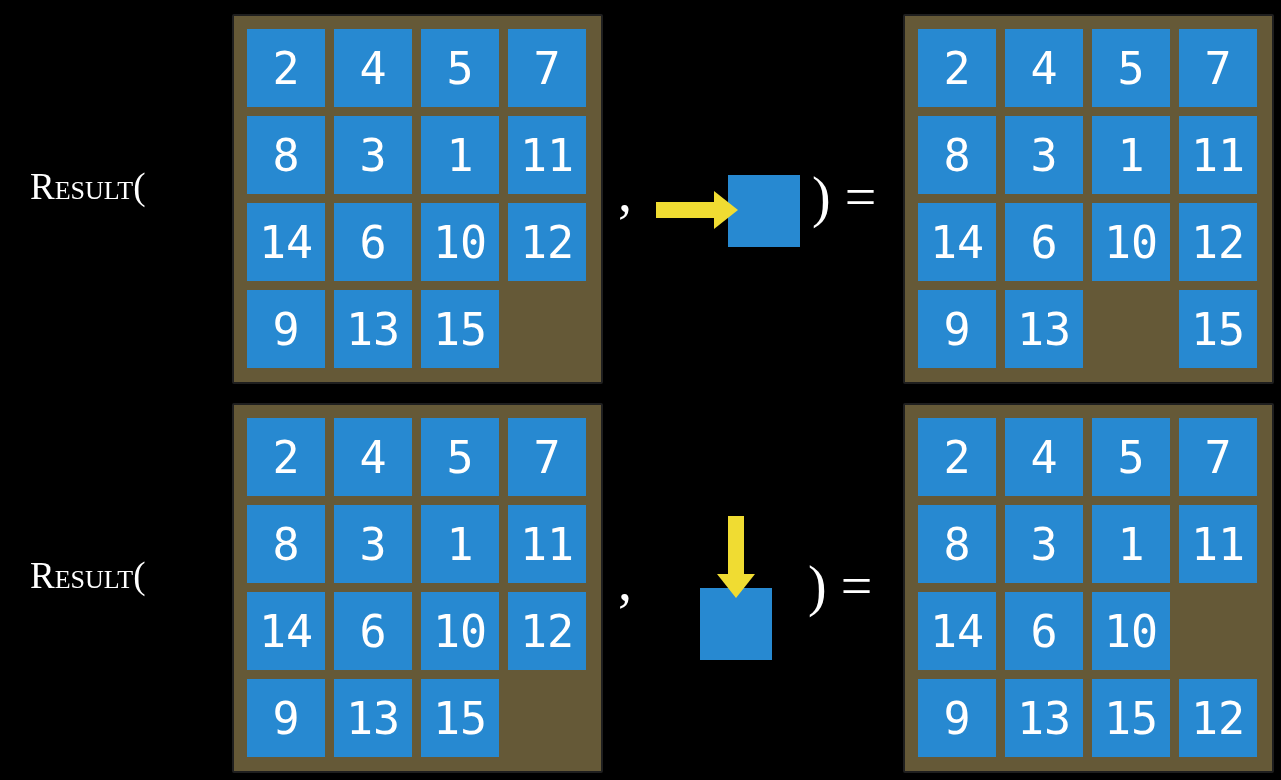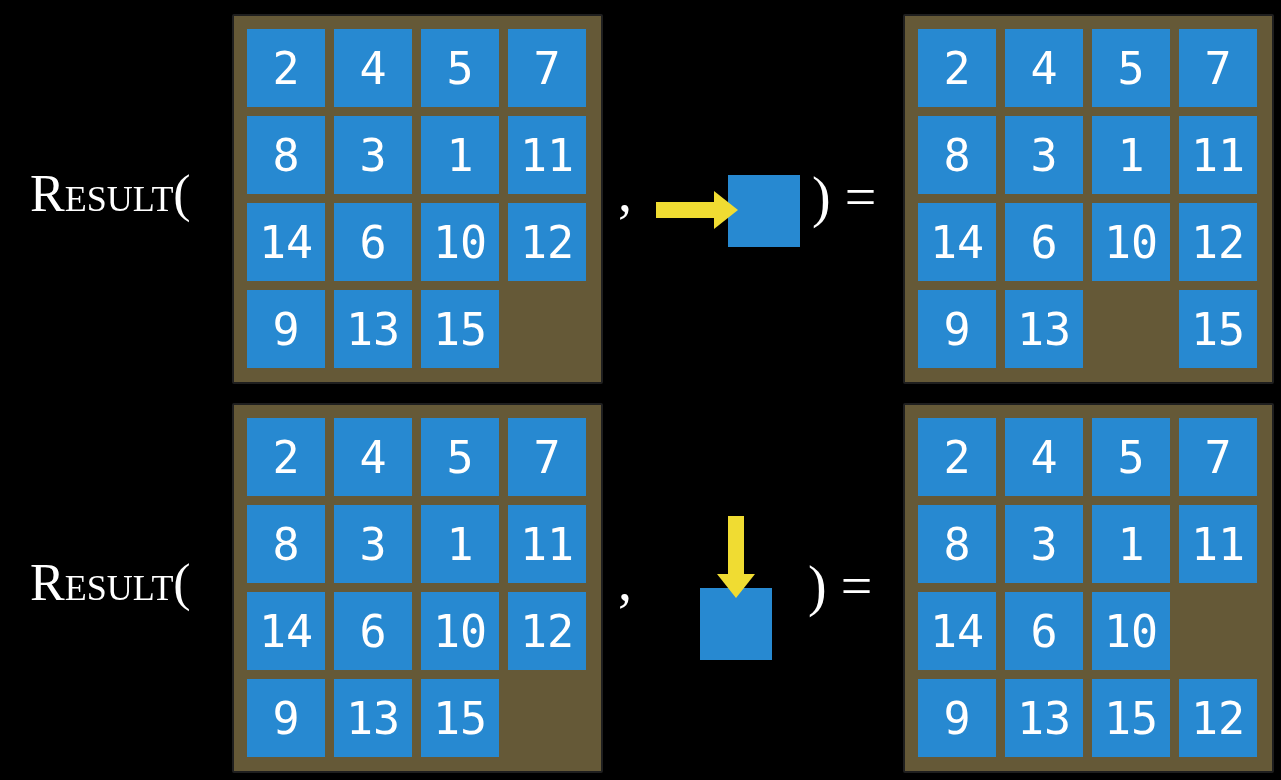--- a/index.html
+++ b/index.html
@@ -17,21 +17,21 @@
     width: 1281px;
     height: 780px;
     overflow: hidden;
     font-family: "Liberation Serif", serif;
   }
   .abs { position: absolute; }
 
   .result-label {
     font-family: "Liberation Serif", serif;
     font-variant: small-caps;
-    font-size: 52px;
+    font-size: 37px;
     line-height: 1;
     color: var(--text-white);
     white-space: nowrap;
   }
   .punct {
     font-family: "Liberation Serif", serif;
     font-size: 56px;
     line-height: 1;
     color: var(--text-white);
     white-space: nowrap;

